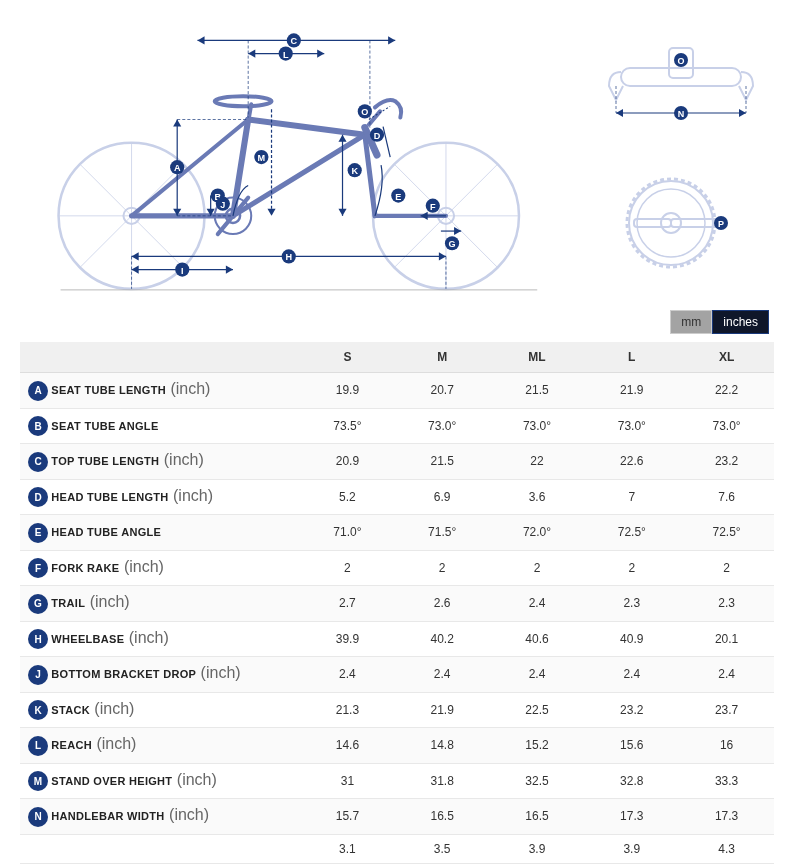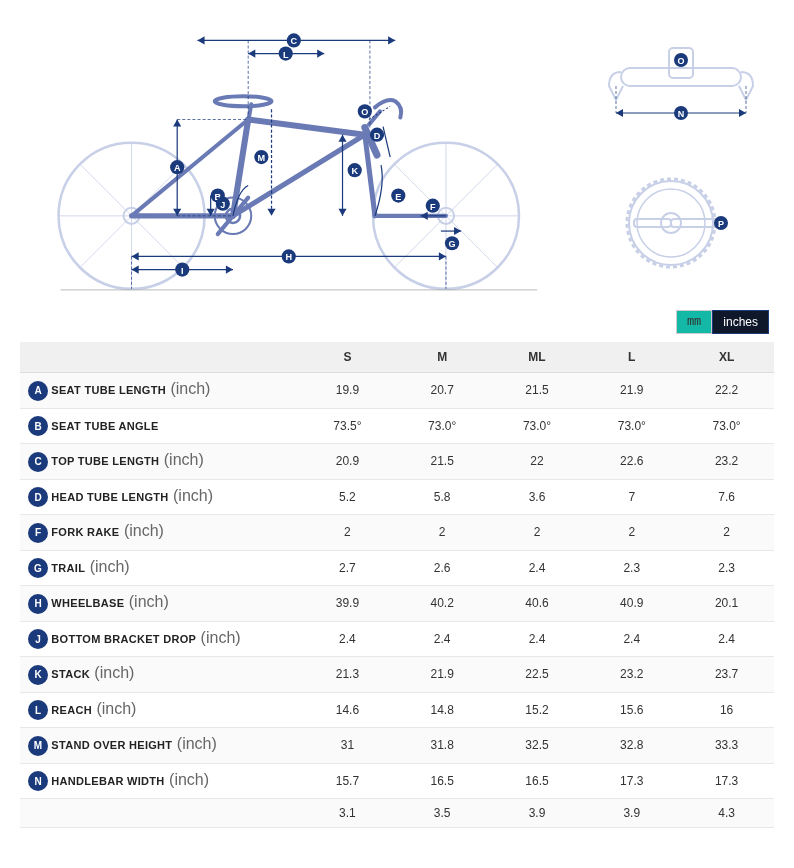--- a/index.html
+++ b/index.html
@@ -59,23 +59,22 @@
       border: 1px solid #ccc;
     }
 
     .unit-btn.active {
       background: #0f172a;
       color: #fff;
       border-color: #1a3a7c;
     }
 
     .unit-btn:not(.active) {
-      background: #14b8a6;
+      background: #a3a3a3;
       color: #333;
-      font-family: Liberation Mono, monospace;
     }
 
     
     .specs-table {
       width: 100%;
       border-collapse: collapse;
       font-size: 12px;
     }
 
     .specs-table thead tr {
@@ -380,24 +379,32 @@
           <td class="label-cell-td"><span class="row-badge">C</span> <span class="label-text">TOP TUBE LENGTH</span><span class="label-unit"> (inch)</span></td>
           <td>20.9</td>
           <td>21.5</td>
           <td>22</td>
           <td>22.6</td>
           <td>23.2</td>
         </tr>
         <tr>
           <td class="label-cell-td"><span class="row-badge">D</span> <span class="label-text">HEAD TUBE LENGTH</span><span class="label-unit"> (inch)</span></td>
           <td>5.2</td>
-          <td>5.8</td>
+          <td>6.9</td>
           <td>3.6</td>
           <td>7</td>
           <td>7.6</td>
+        </tr>
+        <tr>
+          <td class="label-cell-td"><span class="row-badge">E</span> <span class="label-text">HEAD TUBE ANGLE</span><span class="label-unit"> </span></td>
+          <td>71.0°</td>
+          <td>71.5°</td>
+          <td>72.0°</td>
+          <td>72.5°</td>
+          <td>72.5°</td>
         </tr>
         <tr>
           <td class="label-cell-td"><span class="row-badge">F</span> <span class="label-text">FORK RAKE</span><span class="label-unit"> (inch)</span></td>
           <td>2</td>
           <td>2</td>
           <td>2</td>
           <td>2</td>
           <td>2</td>
         </tr>
         <tr>

